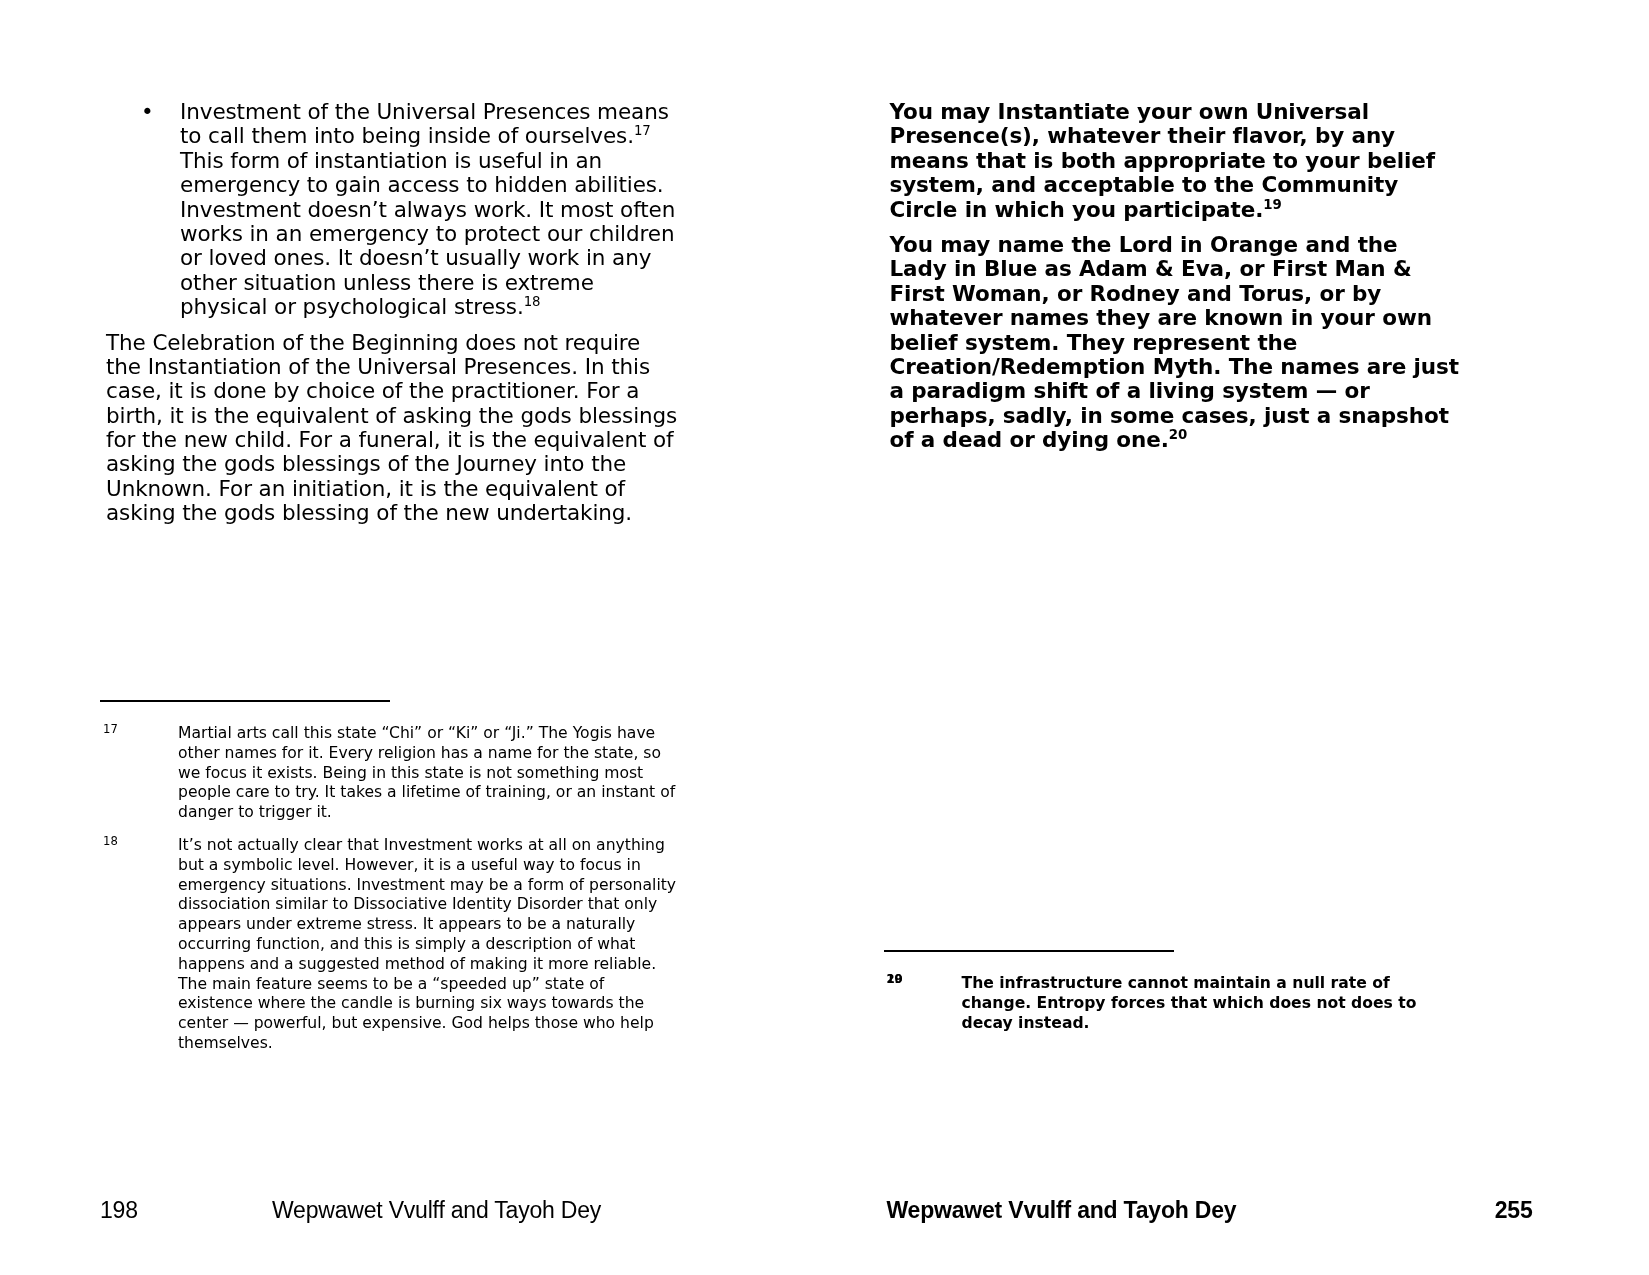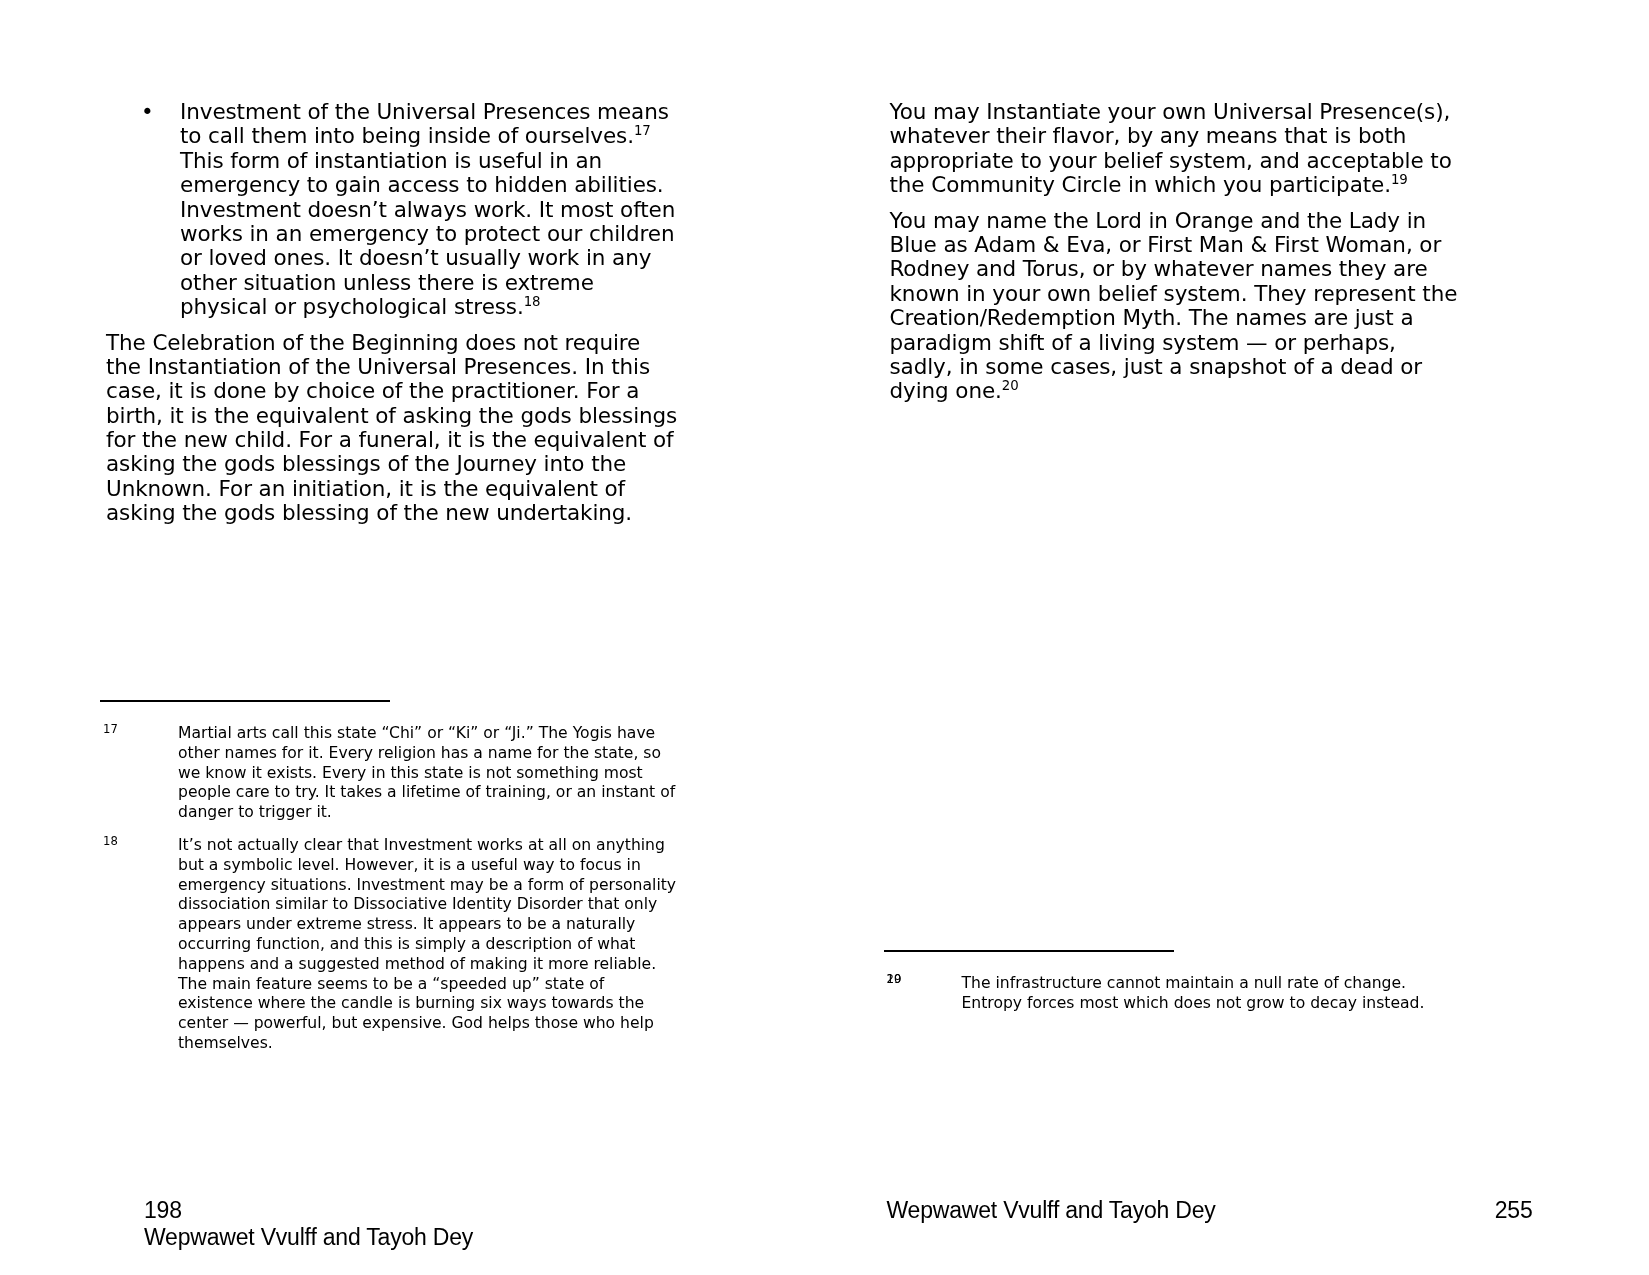--- a/index.html
+++ b/index.html
@@ -22,21 +22,21 @@
     display: flex;
   }
 
   .page {
     position: relative;
     width: 824.5px;
     height: 1275px;
     box-sizing: border-box;
   }
   .page-left  { padding: 0 0 0 0; }
-  .page-right { padding: 0 0 2px 0; }
+  .page-right { padding: 0 0 2px 0; font-weight: bold; }
 
   
   .body-col {
     position: absolute;
     top: 100px;
     width: 572px;
     font-size: 21.5px;
     line-height: 1.135;
     letter-spacing: -0.1px;
   }
@@ -115,21 +115,21 @@
     font-family: "Liberation Sans", "DejaVu Sans", sans-serif;
     font-size: 23px;
     letter-spacing: -0.2px;
   }
   .footer-inner {
     position: absolute;
     top: 42px;
     display: flex;
     align-items: baseline;
   }
-  .page-left .footer-inner  { left: 100px; flex-direction: column; }
+  .page-left .footer-inner  { left: 100px; }
   .page-right .footer-inner { left: 18px; width: 690px; justify-content: space-between; }
 
   .folio-left  { width: 128px; }
   .folio-right { }
   .running-title { white-space: nowrap; margin-left: 44px; }
 </style>
 </head>
 <body>
 
 <div class="spread">
@@ -145,21 +145,21 @@
       </ul>
 
       <p>The Celebration of the Beginning does not require the Instantiation of the Universal Presences. In this case, it is done by choice of the practitioner. For a birth, it is the equivalent of asking the gods blessings for the new child. For a funeral, it is the equivalent of asking the gods blessings of the Journey into the Unknown. For an initiation, it is the equivalent of asking the gods blessing of the new undertaking.</p>
     </div>
 
     <div class="footnotes">
       <div class="fn-rule"></div>
 
       <div class="fn-item">
         <span class="fn-num">17</span>
-        <span class="fn-text">Martial arts call this state “Chi” or “Ki” or “Ji.” The Yogis have other names for it. Every religion has a name for the state, so we know it exists. Every in this state is not something most people care to try. It takes a lifetime of training, or an instant of danger to trigger it.</span>
+        <span class="fn-text">Martial arts call this state “Chi” or “Ki” or “Ji.” The Yogis have other names for it. Every religion has a name for the state, so we focus it exists. Being in this state is not something most people care to try. It takes a lifetime of training, or an instant of danger to trigger it.</span>
       </div>
 
       <div class="fn-item">
         <span class="fn-num">18</span>
         <span class="fn-text">It’s not actually clear that Investment works at all on anything but a symbolic level. However, it is a useful way to focus in emergency situations. Investment may be a form of personality dissociation similar to Dissociative Identity Disorder that only appears under extreme stress. It appears to be a naturally occurring function, and this is simply a description of what happens and a suggested method of making it more reliable. The main feature seems to be a “speeded up” state of existence where the candle is burning six ways towards the center — powerful, but expensive. God helps those who help themselves.</span>
       </div>
     </div>
 
     <div class="footer">
       <div class="footer-inner">
@@ -180,21 +180,21 @@
 
     <div class="footnotes">
       <div class="fn-rule"></div>
 
       <div class="fn-item">
         <span class="fn-num">19</span>
       </div>
 
       <div class="fn-item">
         <span class="fn-num">20</span>
-        <span class="fn-text">The infrastructure cannot maintain a null rate of change. Entropy forces most which does not grow to decay instead.</span>
+        <span class="fn-text">The infrastructure cannot maintain a null rate of change. Entropy forces that which does not does to decay instead.</span>
       </div>
     </div>
 
     <div class="footer">
       <div class="footer-inner">
         <span class="running-title">Wepwawet Vvulff and Tayoh Dey</span>
         <span class="folio-right">255</span>
       </div>
     </div>
   </div>

